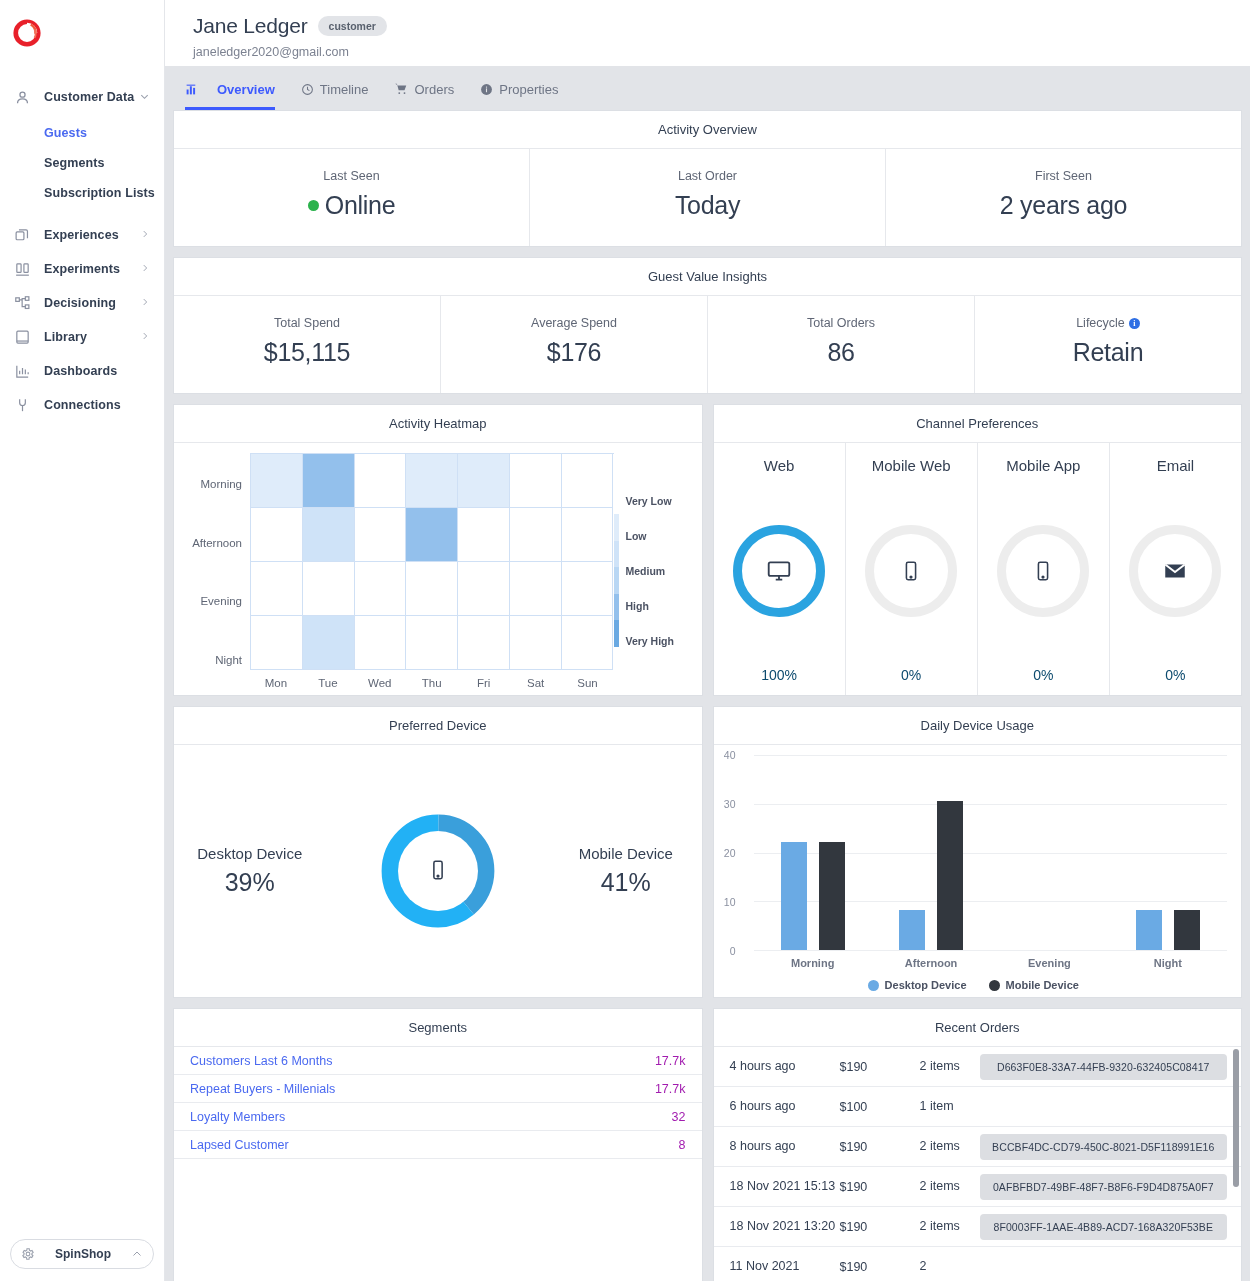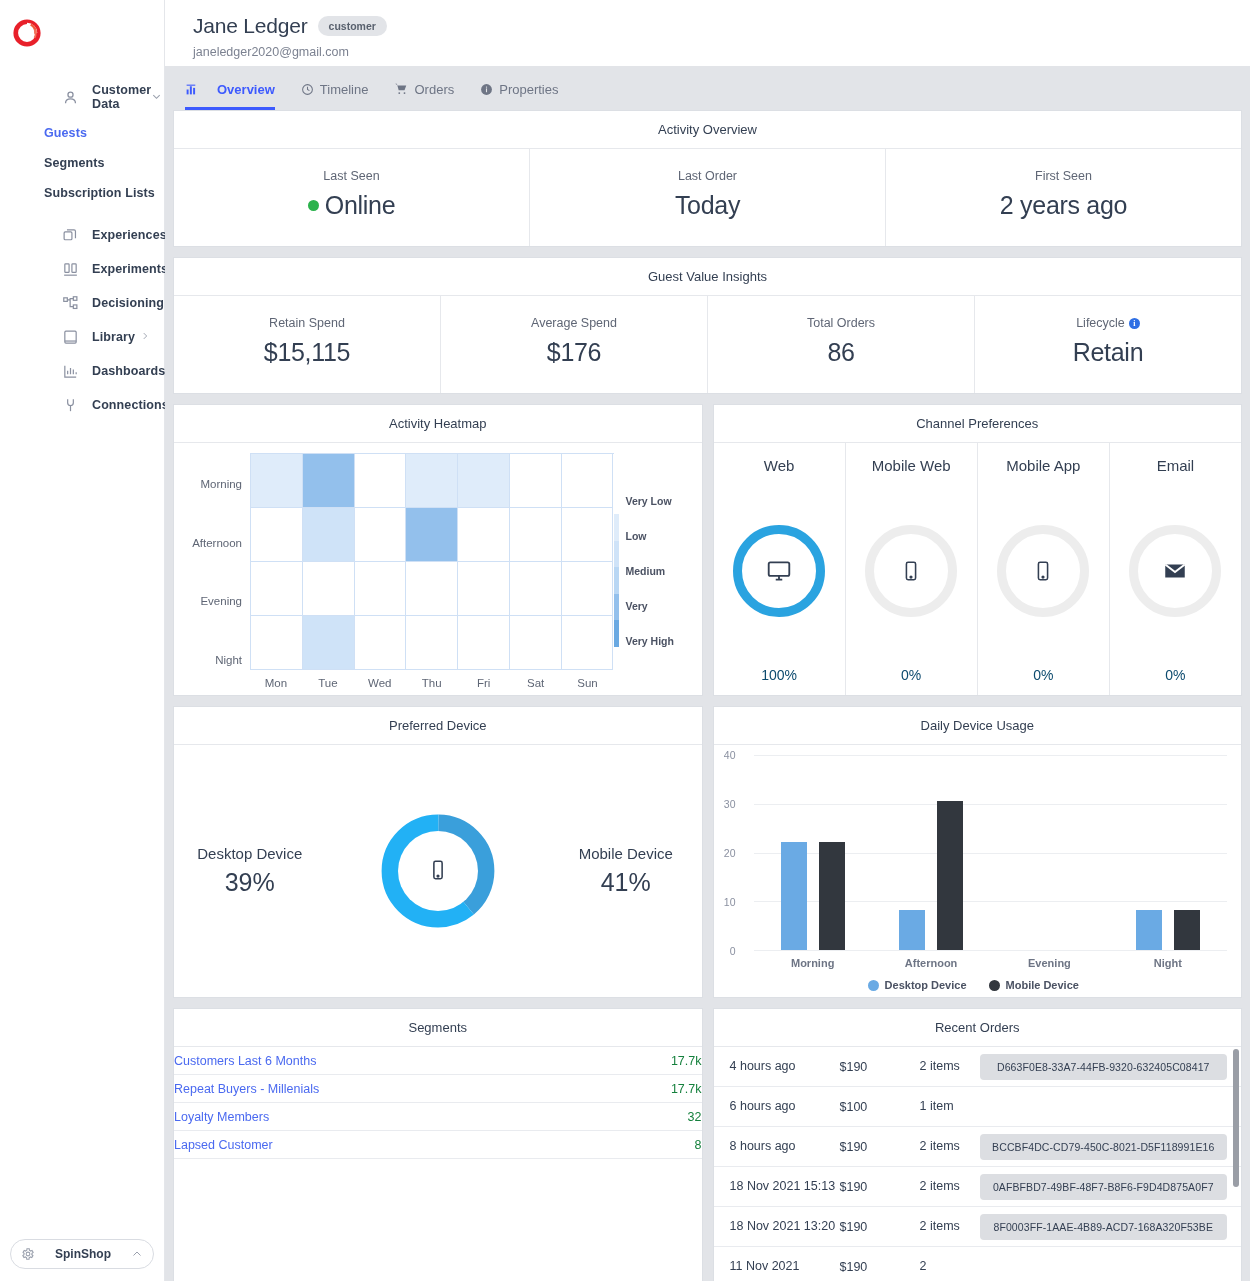--- a/index.html
+++ b/index.html
@@ -18,23 +18,22 @@
     background: #ffffff;
     border-right: 1px solid #e4e6ea;
     position: relative;
   }
   .logo-wrap { height: 66px; display: flex; align-items: center; padding-left: 12px; }
   .logo { width: 30px; height: 30px; }
   .nav { padding-top: 14px; }
   .nav-group { }
   .nav-row {
     display: flex; align-items: center;
-    height: 34px; padding: 0 14px 0 24px;
+    height: 34px; padding: 0 14px 0 12px;
     cursor: pointer;
-    margin-left: 36px;
   }
   .nav-ico {
     width: 20px; min-width: 20px; height: 20px;
     display: flex; align-items: center; justify-content: center;
     color: #8a90a0; margin-right: 12px;
   }
   .nav-ico svg { display:block; }
   .nav-label {
     font-size: 12.5px; font-weight: bold; color: #333f52;
     flex: 1; letter-spacing: .1px;
@@ -189,24 +188,24 @@
   .bar-xlabels { display: flex; padding-left: 34px; padding-top: 6px; }
   .bar-xlab { flex: 1; text-align: center; font-size: 11px; font-weight: bold; color: #6e7585; }
   .bar-legend { display: flex; justify-content: center; gap: 22px; padding-top: 10px; }
   .bleg { display: flex; align-items: center; gap: 6px; font-size: 11px; font-weight: bold; color: #4b5263; }
   .bleg-dot { width: 11px; height: 11px; border-radius: 50%; }
 
   
   .seg-body { height: 252px; }
   .seg-row {
     display: flex; justify-content: space-between; align-items: center;
-    padding: 0 0; height: 28px; border-bottom: 1px solid #e9ebef;
+    padding: 0 16px; height: 28px; border-bottom: 1px solid #e9ebef;
   }
   .seg-name { font-size: 12.5px; color: #4a69f0; cursor: pointer; }
-  .seg-count { font-size: 12.5px; color: #15803d; }
+  .seg-count { font-size: 12.5px; color: #a21caf; }
 
   
   .ord-body { height: 238px; overflow: hidden; position: relative; }
   .ord-row {
     display: flex; align-items: center; border-bottom: 1px solid #e9ebef;
     padding: 0 14px 0 16px; height: 40px;
   }
   .ord-when { width: 110px; font-size: 12.5px; color: #333f52; line-height: 1.25; }
   .ord-amt { width: 80px; font-size: 12.5px; color: #333f52; }
   .ord-items { width: 60px; font-size: 12.5px; color: #333f52; line-height: 1.25; }
@@ -429,21 +428,21 @@
             <div class="stat-label">First Seen</div>
             <div class="stat-value">2 years ago</div>
           </div>
         </div>
       </section>
 
       <section class="card">
         <div class="card-title">Guest Value Insights</div>
         <div class="stat-row">
           <div class="stat-cell">
-            <div class="stat-label">Retain Spend</div>
+            <div class="stat-label">Total Spend</div>
             <div class="stat-value">$15,115</div>
           </div>
           <div class="stat-cell">
             <div class="stat-label">Average Spend</div>
             <div class="stat-value">$176</div>
           </div>
           <div class="stat-cell">
             <div class="stat-label">Total Orders</div>
             <div class="stat-value">86</div>
           </div>
@@ -514,21 +513,21 @@
                       <div class="legend-seg" style="background: rgb(223, 236, 250);"></div>
                       <div class="legend-seg" style="background: rgb(207, 227, 248);"></div>
                       <div class="legend-seg" style="background: rgb(185, 215, 244);"></div>
                       <div class="legend-seg" style="background: rgb(147, 192, 236);"></div>
                       <div class="legend-seg" style="background: rgb(106, 169, 226);"></div>
                     </div>
                   <div class="legend-labels">
                     <div class="legend-lab">Very Low</div>
                     <div class="legend-lab">Low</div>
                     <div class="legend-lab">Medium</div>
-                    <div class="legend-lab">Very</div>
+                    <div class="legend-lab">High</div>
                     <div class="legend-lab">Very High</div>
                   </div>
                 </div>
               </div>
             </div>
           </section>
         </div>
 
         <div class="col">
           <section class="card">

